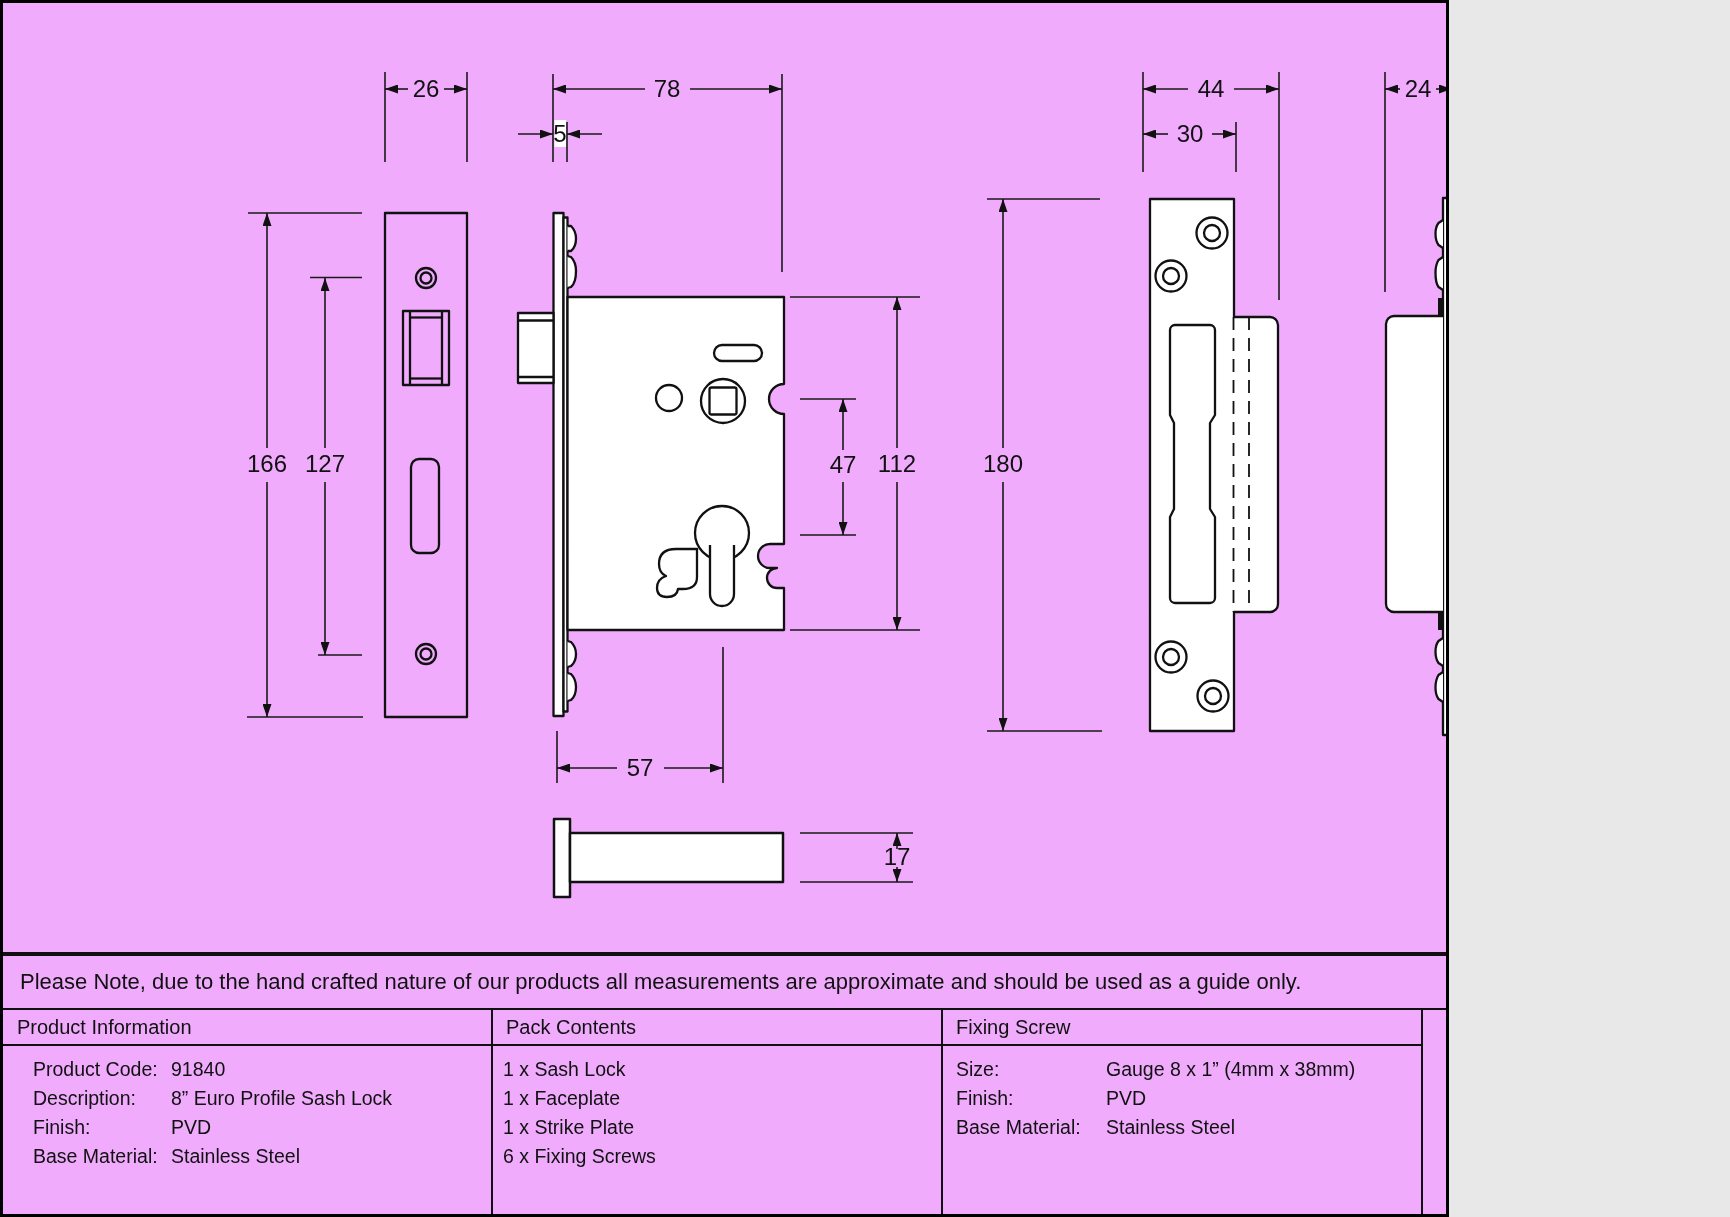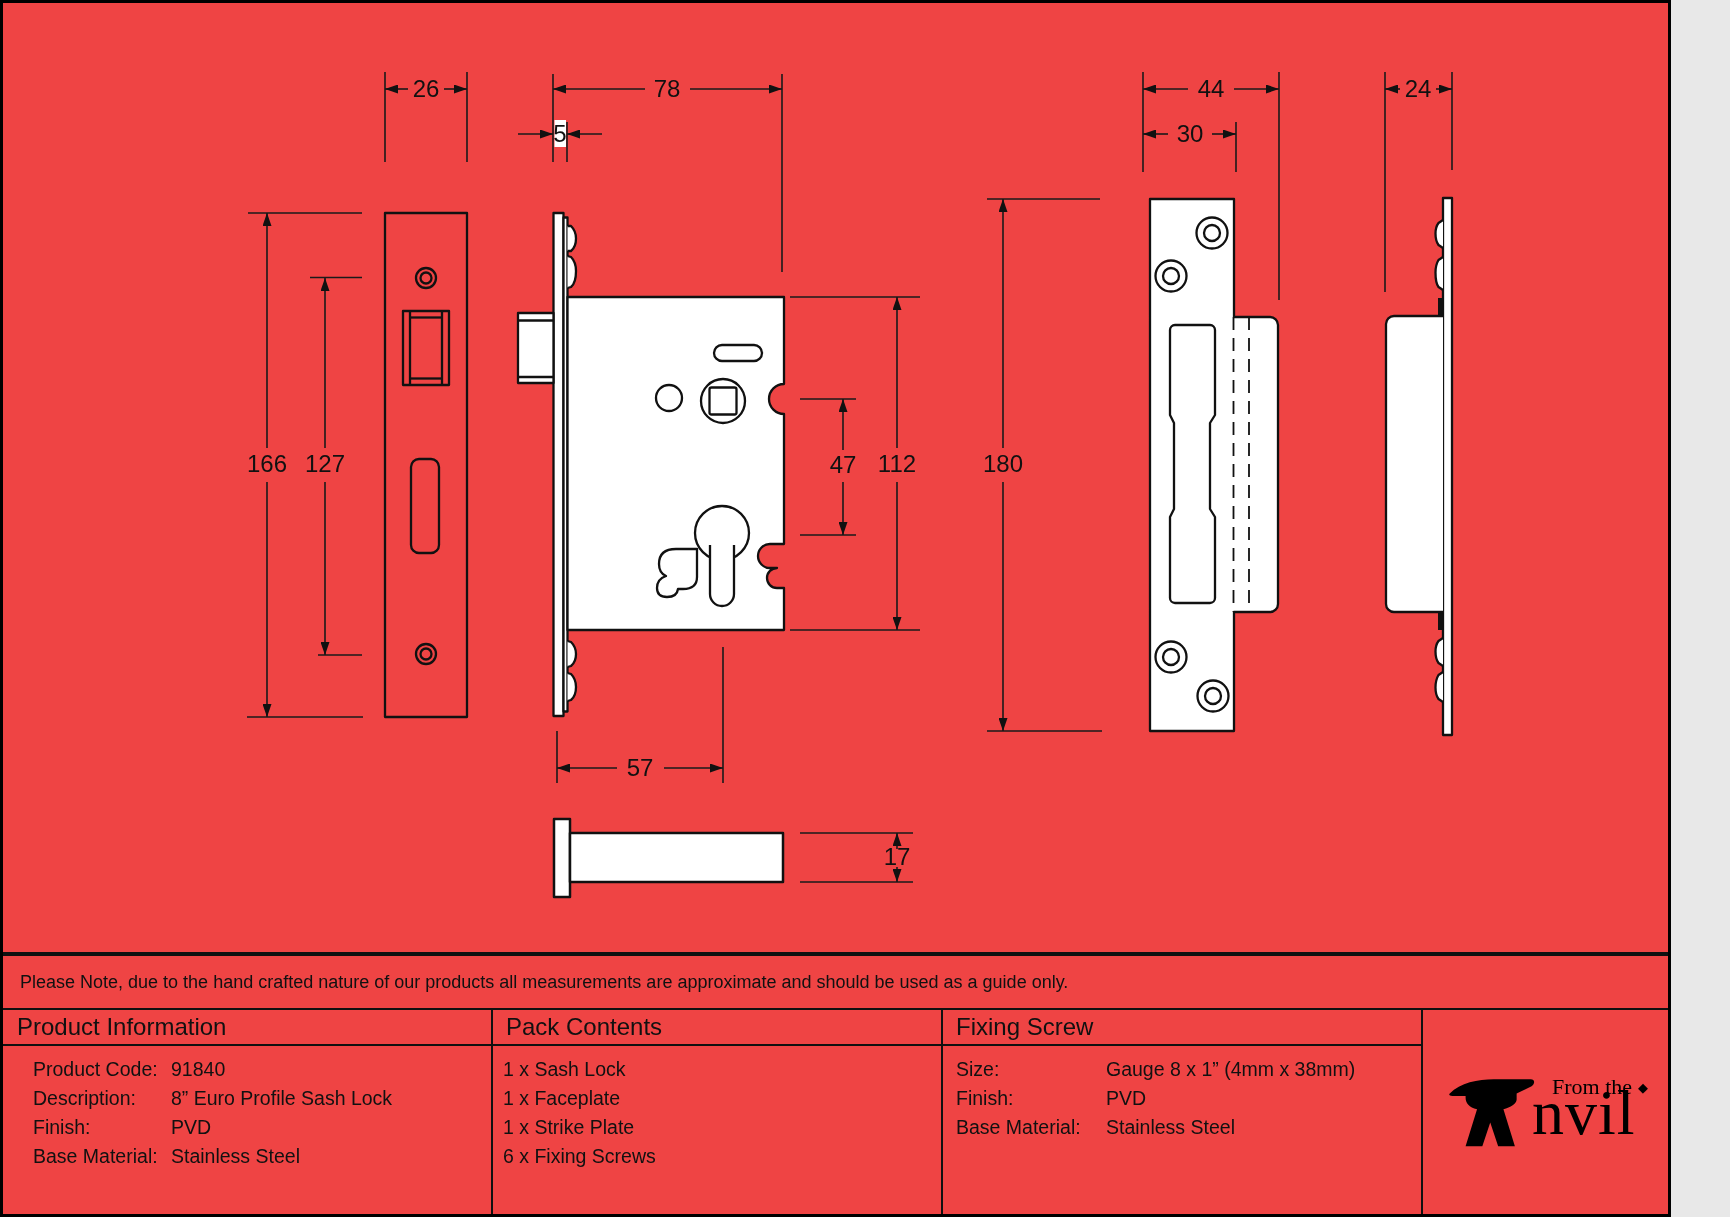--- a/index.html
+++ b/index.html
@@ -1,45 +1,45 @@
 <!DOCTYPE html>
 <html><head>
 <meta charset="utf-8">
 <style>
   html,body{margin:0;padding:0;background:#e8e8e8;}
   .page{
     position:relative;
-    width:1671px;height:1217px;
-    background:#ef4444;
+    width:1449px;height:1217px;
+    background:#f0abfc;
     border:3px solid #000;
     box-sizing:border-box;
     font-family:"Liberation Sans",sans-serif;
     color:#111;
     overflow:hidden;
   }
   .drawing{position:absolute;left:0;top:0;}
   .dimtxt{font-family:"Liberation Sans",sans-serif;font-size:24px;fill:#111;text-anchor:middle;}
   .bottom{
     position:absolute;left:0;top:949px;width:1724px;height:262px;
     border-top:4px solid #101010;
     display:grid;
     grid-template-columns:490px 450px 480px 1fr;
     grid-template-rows:54px 36px 1fr;
   }
   .note-cell{
     grid-column:1/5;grid-row:1/2;
     border-bottom:2px solid #101010;
     display:flex;align-items:center;
-    padding-left:17px;font-size:18px;
+    padding-left:17px;font-size:22px;
   }
   .hcell{
     grid-row:2/3;
     border-bottom:2px solid #101010;
     display:flex;align-items:center;
-    font-size:24px;
+    font-size:20px;
   }
   .hcell.c1{grid-column:1/2;border-right:2px solid #101010;padding-left:14px;}
   .hcell.c2{grid-column:2/3;border-right:2px solid #101010;padding-left:13px;}
   .hcell.c3{grid-column:3/4;border-right:2px solid #101010;padding-left:13px;}
   .bcell{grid-row:3/4;padding-top:9px;font-size:19.5px;line-height:29px;}
   .bcell.c1{grid-column:1/2;border-right:2px solid #101010;padding-left:30px;}
   .bcell.c2{grid-column:2/3;border-right:2px solid #101010;padding-left:10px;}
   .bcell.c3{grid-column:3/4;border-right:2px solid #101010;padding-left:13px;}
   .kv{display:flex;}
   .kv .k{width:138px;flex:0 0 auto;}

